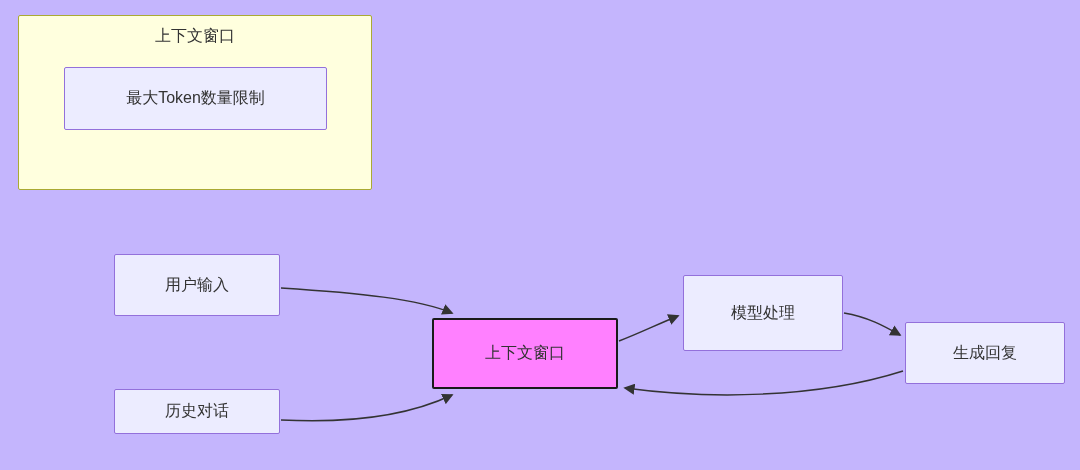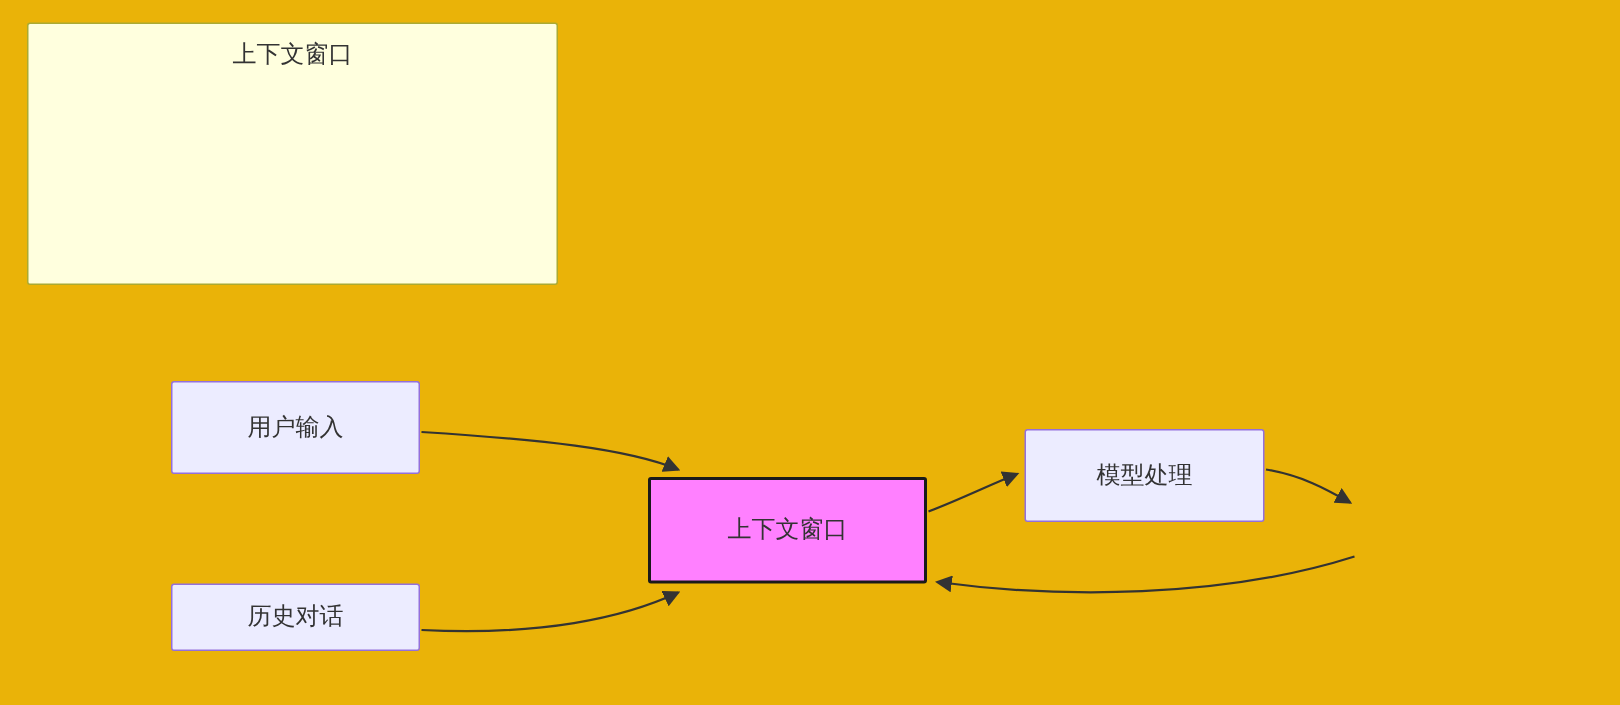--- a/index.html
+++ b/index.html
@@ -1,20 +1,20 @@
 <!DOCTYPE html>
 <html><head>
 <meta charset="utf-8">
 <style>
   html, body { margin: 0; padding: 0; background: #ffffff; }
   .canvas {
     position: relative;
     width: 1080px;
     height: 470px;
-    background: #eab308;
+    background: #c4b5fd;
     font-family: "Liberation Sans", "DejaVu Sans", sans-serif;
     color: #333333;
     overflow: hidden;
   }
   .edges { position: absolute; left: 0; top: 0; width: 1080px; height: 470px; }
   .node {
     position: absolute;
     display: flex;
     align-items: center;
     justify-content: center;
@@ -41,21 +41,21 @@
     color: #333333;
   }
   .n-max-token  { left: 64px;  top: 67px;  width: 263px; height: 63px; }
   .n-user-input { left: 114px; top: 254px; width: 166px; height: 62px; }
   .n-history    { left: 114px; top: 389px; width: 166px; height: 45px; }
   .n-context    {
     left: 432px; top: 318px; width: 186px; height: 71px;
     background: #FF80FF;
     border: 2px solid #1A1A1A;
   }
-  .n-model      { left: 683px; top: 286px; width: 160px; height: 62px; }
+  .n-model      { left: 683px; top: 275px; width: 160px; height: 76px; }
   .n-reply      { left: 905px; top: 322px; width: 160px; height: 62px; }
 </style>
 </head>
 <body>
 
 <div class="canvas">
 
   <svg class="edges" viewBox="0 0 1080 470" xmlns="http://www.w3.org/2000/svg">
     <defs>
       <marker id="arrow" viewBox="0 0 10 10" refX="8.5" refY="5" markerWidth="7.5" markerHeight="7.5" orient="auto-start-reverse">
@@ -65,31 +65,37 @@
     <path d="M281,288 C360,293 418,299 452,313" fill="none" stroke="#333333" stroke-width="1.5" marker-end="url(#arrow)"></path>
     <path d="M281,420 C360,424 416,412 452,395" fill="none" stroke="#333333" stroke-width="1.5" marker-end="url(#arrow)"></path>
     <path d="M619,341 C640,333 658,324 678,316" fill="none" stroke="#333333" stroke-width="1.5" marker-end="url(#arrow)"></path>
     <path d="M844,313 C868,317 884,326 900,335" fill="none" stroke="#333333" stroke-width="1.5" marker-end="url(#arrow)"></path>
     <path d="M903,371 C815,399 706,399 625,388" fill="none" stroke="#333333" stroke-width="1.5" marker-end="url(#arrow)"></path>
   </svg>
 
   <div class="subgraph"></div>
   <div class="subgraph-title">上下文窗口</div>
 
+  <div class="node n-max-token">
+    <span>最大Token数量限制</span>
+  </div>
 
   <div class="node n-user-input">
     <span>用户输入</span>
   </div>
 
   <div class="node n-history">
     <span>历史对话</span>
   </div>
 
   <div class="node n-context">
     <span>上下文窗口</span>
   </div>
 
   <div class="node n-model">
     <span>模型处理</span>
   </div>
 
+  <div class="node n-reply">
+    <span>生成回复</span>
+  </div>
 
 </div>
 
 </body></html>

